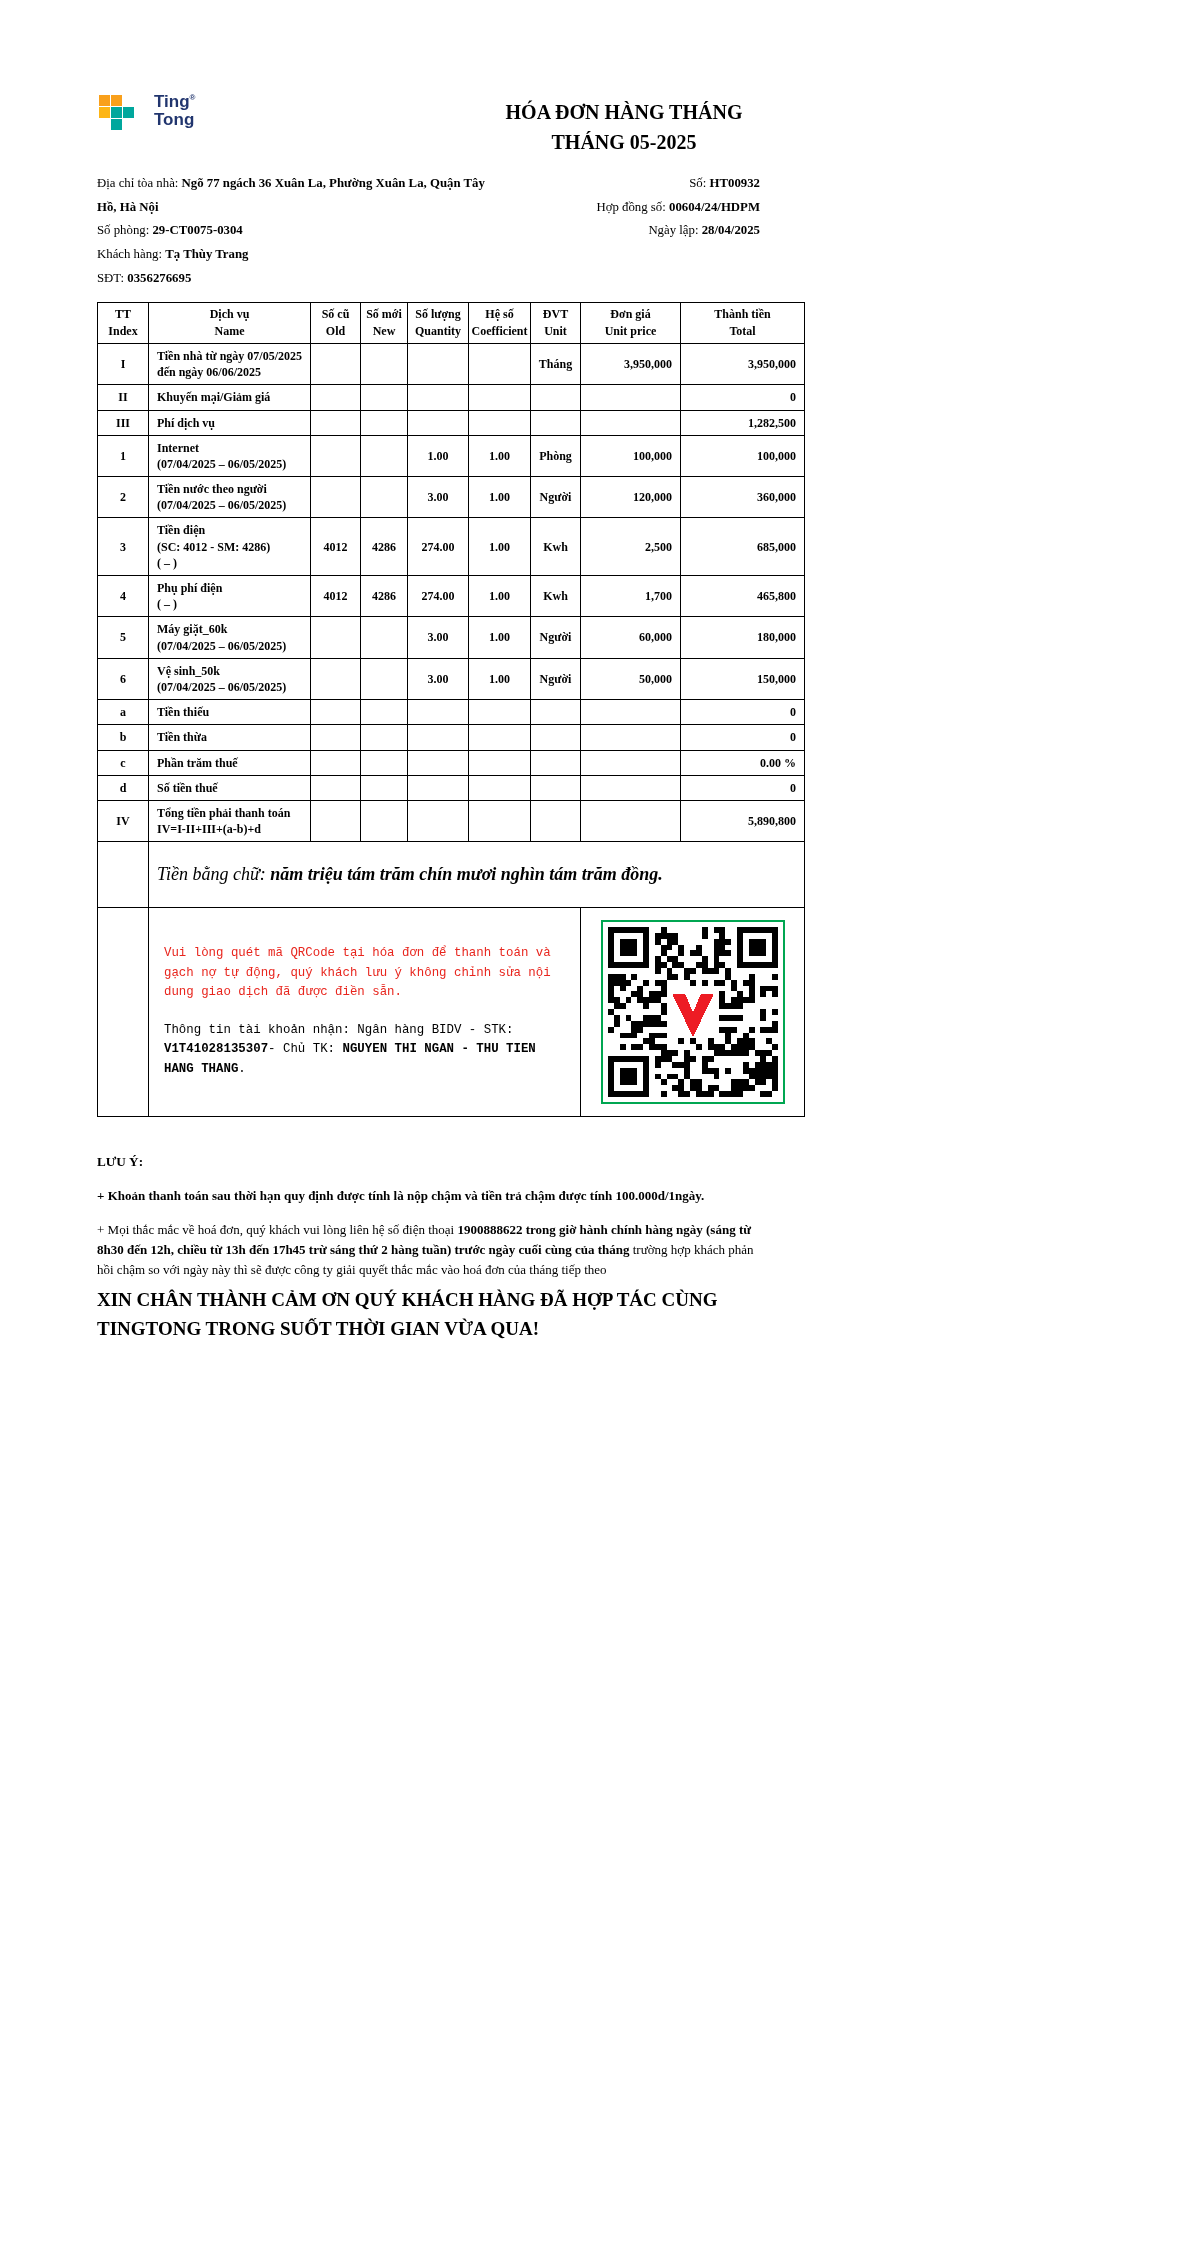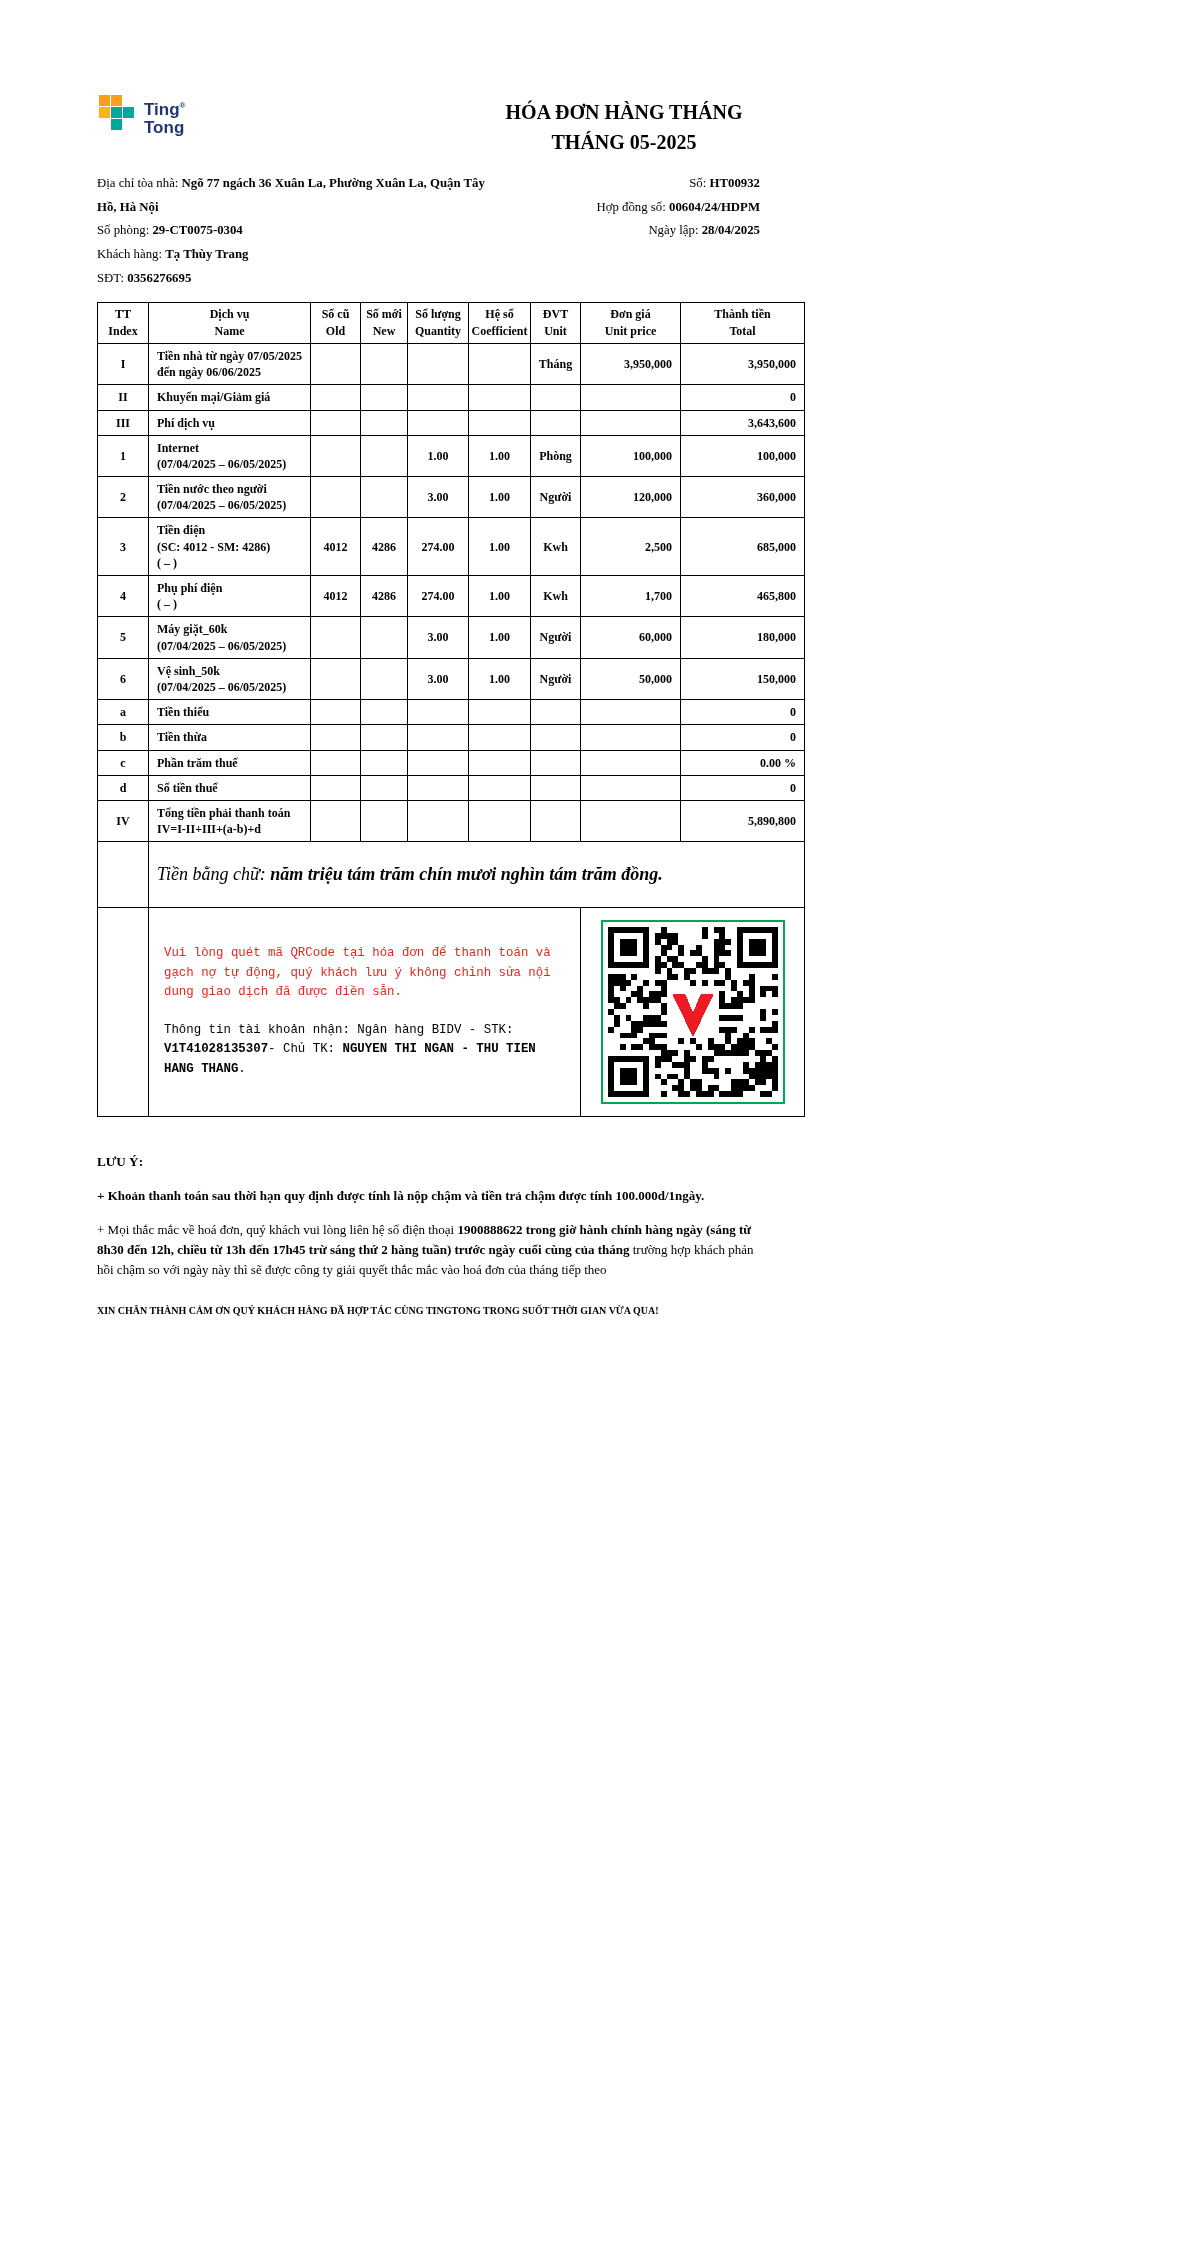--- a/index.html
+++ b/index.html
@@ -3,21 +3,21 @@
 <meta charset="utf-8">
 <style>
   * { margin:0; padding:0; box-sizing:border-box; }
   html,body { background:#fff; }
   body { font-family:"Liberation Serif", serif; color:#000; }
   .page { position:relative; width:1200px; height:2259px; background:#fff; overflow:hidden; }
   .content { position:absolute; left:97px; top:93px; width:707px; }
 
   
   .header-row { display:flex; justify-content:space-between; align-items:flex-start; padding-right:44px; }
-  .logo { display:flex; align-items:flex-end; gap:7px; }
+  .logo { display:flex; align-items:flex-start; gap:17px; }
   .logo-text { font-family:"Liberation Sans", sans-serif; font-weight:bold; color:#21356E; font-size:17px; line-height:1.05; }
   .logo-text sup { font-size:8px; }
   .doc-title { font-size:20px; font-weight:bold; text-align:center; max-width:272px; line-height:1.5; margin-top:4px; }
 
   
   .info-row { display:flex; justify-content:space-between; margin-top:15px; padding-right:44px; font-size:12.8px; line-height:1.85; }
   .info-left { width:400px; }
   .info-right { flex:1; text-align:right; }
 
   
@@ -32,21 +32,21 @@
   tr.words-row td { font-weight:normal; font-size:18px; padding:20px 8px; font-style:italic; }
   tr.qr-row td { font-weight:normal; }
   .qr-note { font-size:12.4px; line-height:1.55; padding:8px 12px;font-family:Liberation Mono, monospace; }
   .qr-wrap { display:flex; justify-content:center; align-items:center; padding:8px 0; }
   .qr-box { border:2px solid #00A651; padding:5px; background:#fff; line-height:0; }
 
   
   .footer { margin-top:35px; font-size:13px; line-height:1.55; padding-right:42px; }
   .footer .block { margin-top:14px; }
   .note-title { font-weight:bold; font-size:13.2px; }
-  .thanks { font-weight:bold; font-size:10px; margin-top:22px; max-width:648px; }
+  .thanks { font-weight:bold; font-size:19px; margin-top:4px; max-width:648px; }
 </style>
 </head>
 <body>
 
 <div class="page">
   <div class="content">
 
     <div class="header-row">
       <div class="logo">
         <span>
@@ -140,21 +140,21 @@
           </tr>
           <tr>
             <td class="c-idx">III</td>
             <td class="c-name">Phí dịch vụ</td>
             <td class="c-num"></td>
             <td class="c-num"></td>
             <td class="c-num"></td>
             <td class="c-num"></td>
             <td class="c-num"></td>
             <td class="c-money"></td>
-            <td class="c-money">3,643,600</td>
+            <td class="c-money">1,282,500</td>
           </tr>
           <tr>
             <td class="c-idx">1</td>
             <td class="c-name">Internet
 (07/04/2025 – 06/05/2025)</td>
             <td class="c-num"></td>
             <td class="c-num"></td>
             <td class="c-num">1.00</td>
             <td class="c-num">1.00</td>
             <td class="c-num">Phòng</td>

